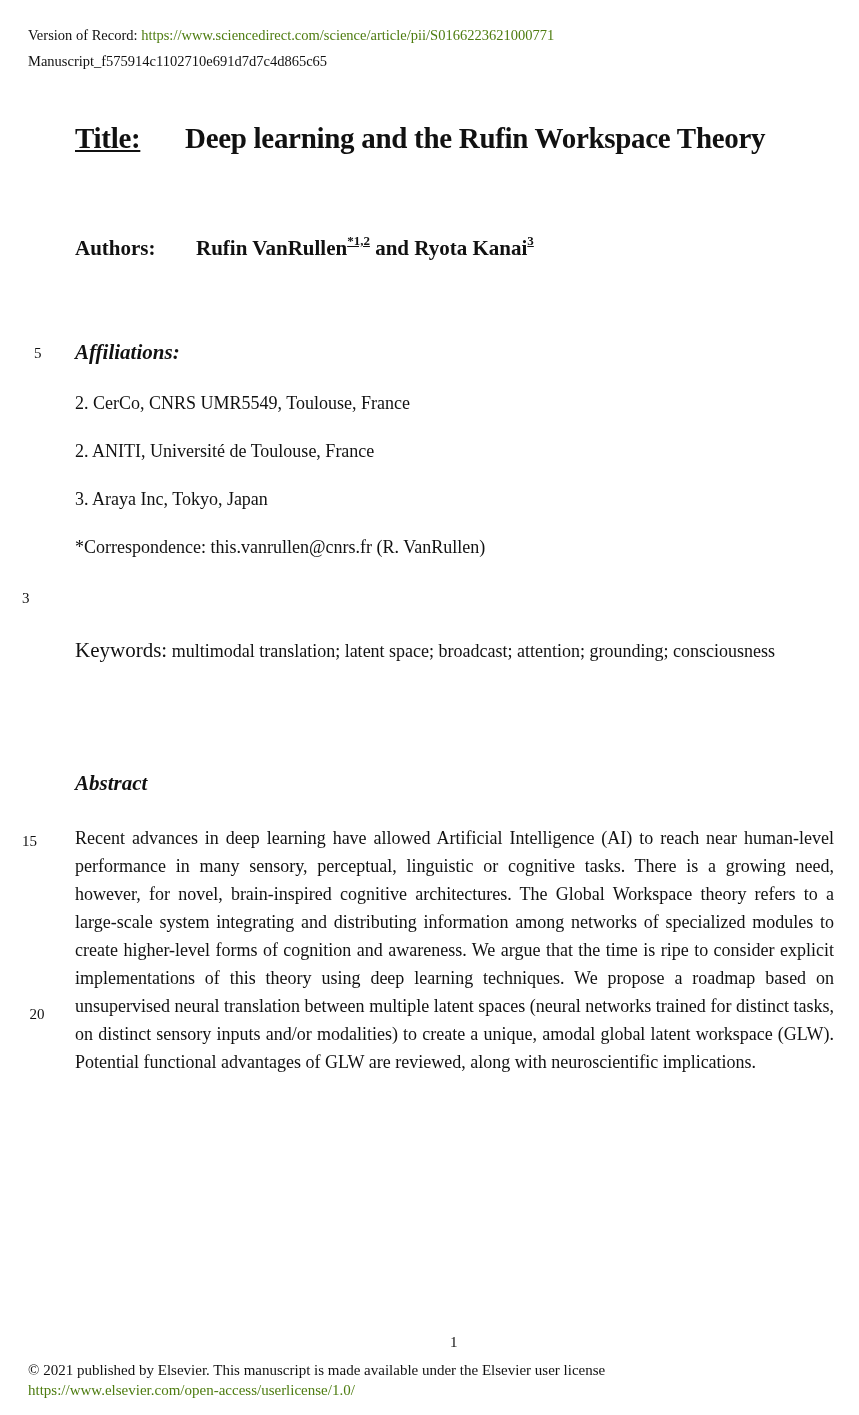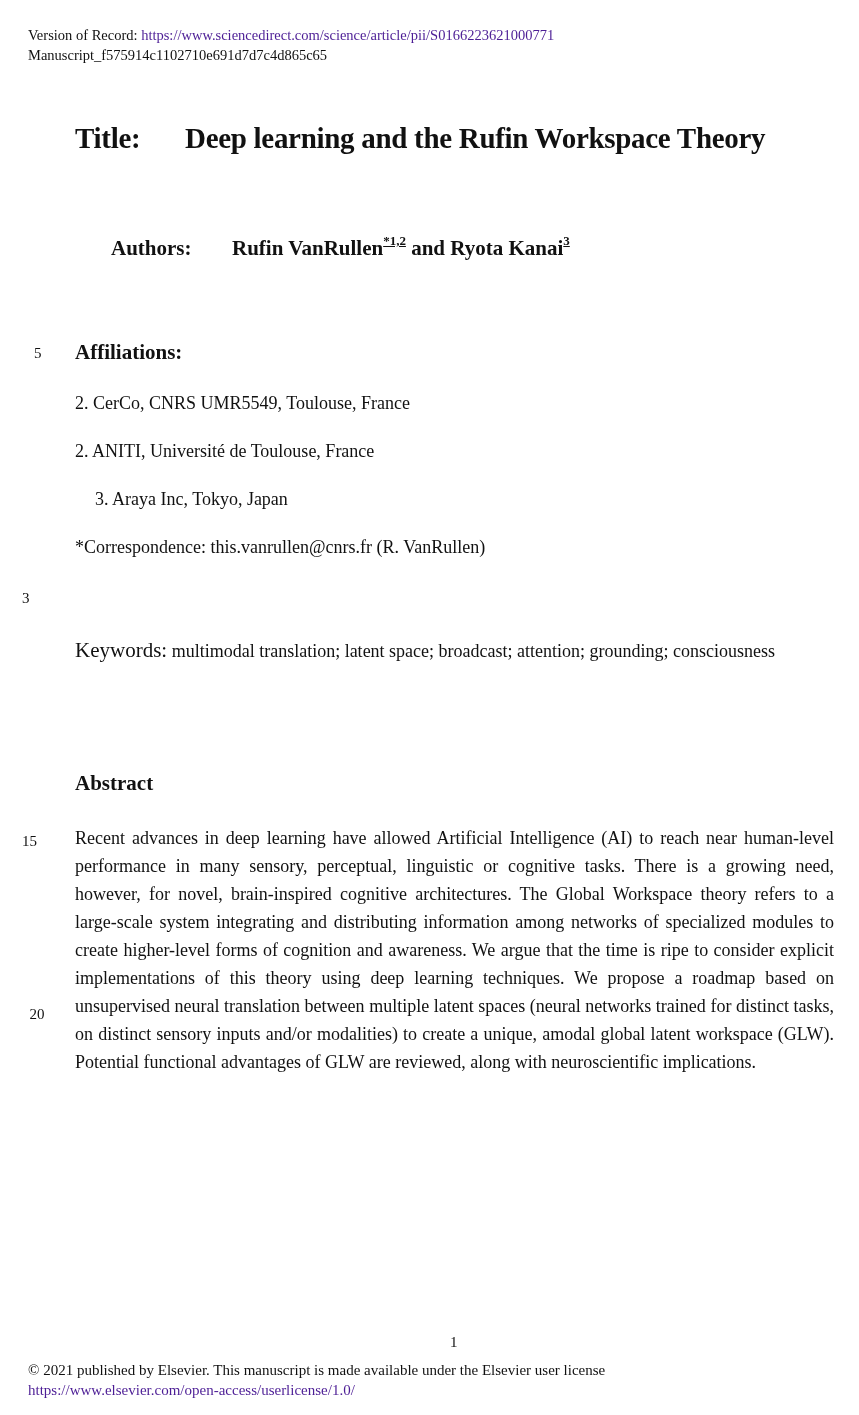--- a/index.html
+++ b/index.html
@@ -2,60 +2,60 @@
 <html><head>
 <meta charset="utf-8">
 <style>
   html, body { margin:0; padding:0; background:#ffffff; }
   body {
     width:859px; height:1415px; position:relative; overflow:hidden;
     font-family:"Liberation Serif", "DejaVu Serif", serif; color:#111;
   }
   .abs { position:absolute; }
   .header-line { font-size:14.5px; line-height:18px; white-space:nowrap; }
-  .link { color:#4c1d95; text-decoration:none; }
+  .link { color:#4d7c0f; text-decoration:none; }
   .title-row { left:75px; top:122px; font-size:29px; font-weight:bold; white-space:nowrap; letter-spacing:-0.3px; }
-  .title-label { display:inline-block; width:110px; }
+  .title-label { display:inline-block; width:110px;text-decoration:underline; }
   .authors-row { left:75px; top:236px; font-size:21px; font-weight:bold; white-space:nowrap; }
-  .authors-label { display:inline-block; width:121px;margin-left:36px; }
+  .authors-label { display:inline-block; width:121px; }
   sup { font-size:13px; vertical-align:top; position:relative; top:-3px;text-decoration:underline; }
-  .section-h { font-size:21px; font-weight:bold; left:75px; }
+  .section-h { font-size:21px; font-weight:bold; left:75px;font-style:italic; }
   .line-num { left:22px; font-size:15px; width:30px; text-align:left; }
   .aff { left:75px; font-size:18px; white-space:nowrap; }
   .kw { left:75px; top:632px; width:759px; font-size:18px; line-height:37px; text-align:justify; }
   .kw-label { font-weight:normal; font-size:21px; }
   .abstract { left:75px; top:824px; width:759px; font-size:18px; line-height:28px; text-align:justify; }
   .page-num { left:450px; top:1334px; font-size:15px; }
   .footer { left:28px; font-size:15px; white-space:nowrap; }
 </style>
 </head>
 <body>
 
 <div class="abs header-line" style="left:28px; top:26px;">
   <span>Version of Record: </span><a class="link">https://www.sciencedirect.com/science/article/pii/S0166223621000771</a>
 </div>
-<div class="abs header-line" style="left:28px; top:46px;">Manuscript_f575914c1102710e691d7d7c4d865c65</div>
+<div class="abs header-line" style="left:28px; top:52px;">Manuscript_f575914c1102710e691d7d7c4d865c65</div>
 
 <div class="abs title-row">
   <span class="title-label">Title:</span><span>Deep learning and the Rufin Workspace Theory</span>
 </div>
 
 <div class="abs authors-row">
   <span class="authors-label">Authors:</span><span>Rufin VanRullen</span><sup>*1,2</sup><span> and Ryota Kanai</span><sup>3</sup>
 </div>
 
 <div class="abs line-num" style="top:345px; left:34px;">5</div>
 <div class="abs line-num" style="top:590px;">3</div>
 <div class="abs line-num" style="top:833px;">15</div>
 <div class="abs line-num" style="top:1006px;text-align:center;">20</div>
 
 <div class="abs section-h" style="top:340px;">Affiliations:</div>
 <div class="abs aff" style="top:393px;">2. CerCo, CNRS UMR5549, Toulouse, France</div>
 <div class="abs aff" style="top:441px;">2. ANITI, Université de Toulouse, France</div>
-<div class="abs aff" style="top:489px;margin-left:20px;">3. Araya Inc, Tokyo, Japan</div>
+<div class="abs aff" style="top:489px;">3. Araya Inc, Tokyo, Japan</div>
 <div class="abs aff" style="top:537px;">*Correspondence: this.vanrullen@cnrs.fr (R. VanRullen)</div>
 
 <div class="abs kw">
   <span class="kw-label">Keywords:</span>
   <span>multimodal translation; latent space; broadcast; attention; grounding; consciousness</span>
 </div>
 
 <div class="abs section-h" style="top:771px;">Abstract</div>
 <div class="abs abstract">Recent advances in deep learning have allowed Artificial Intelligence (AI) to reach near human-level performance in many sensory, perceptual, linguistic or cognitive tasks. There is a growing need, however, for novel, brain-inspired cognitive architectures. The Global Workspace theory refers to a large-scale system integrating and distributing information among networks of specialized modules to create higher-level forms of cognition and awareness. We argue that the time is ripe to consider explicit implementations of this theory using deep learning techniques. We propose a roadmap based on unsupervised neural translation between multiple latent spaces (neural networks trained for distinct tasks, on distinct sensory inputs and/or modalities) to create a unique, amodal global latent workspace (GLW). Potential functional advantages of GLW are reviewed, along with neuroscientific implications.</div>
 

